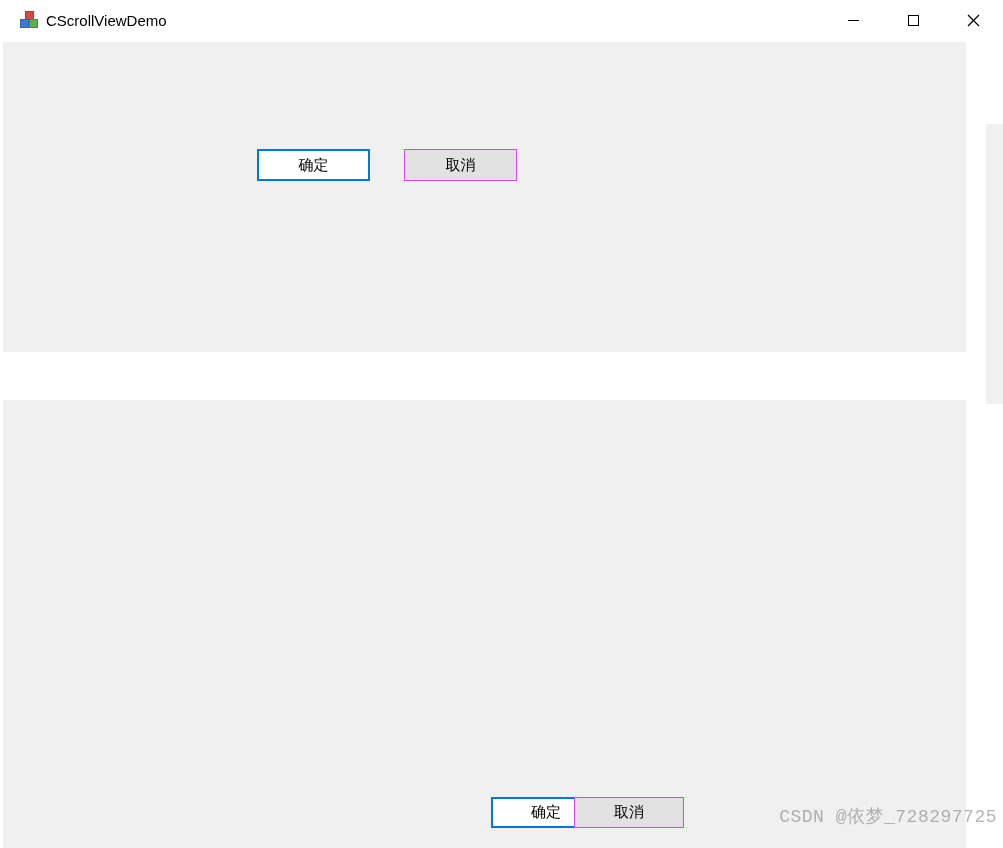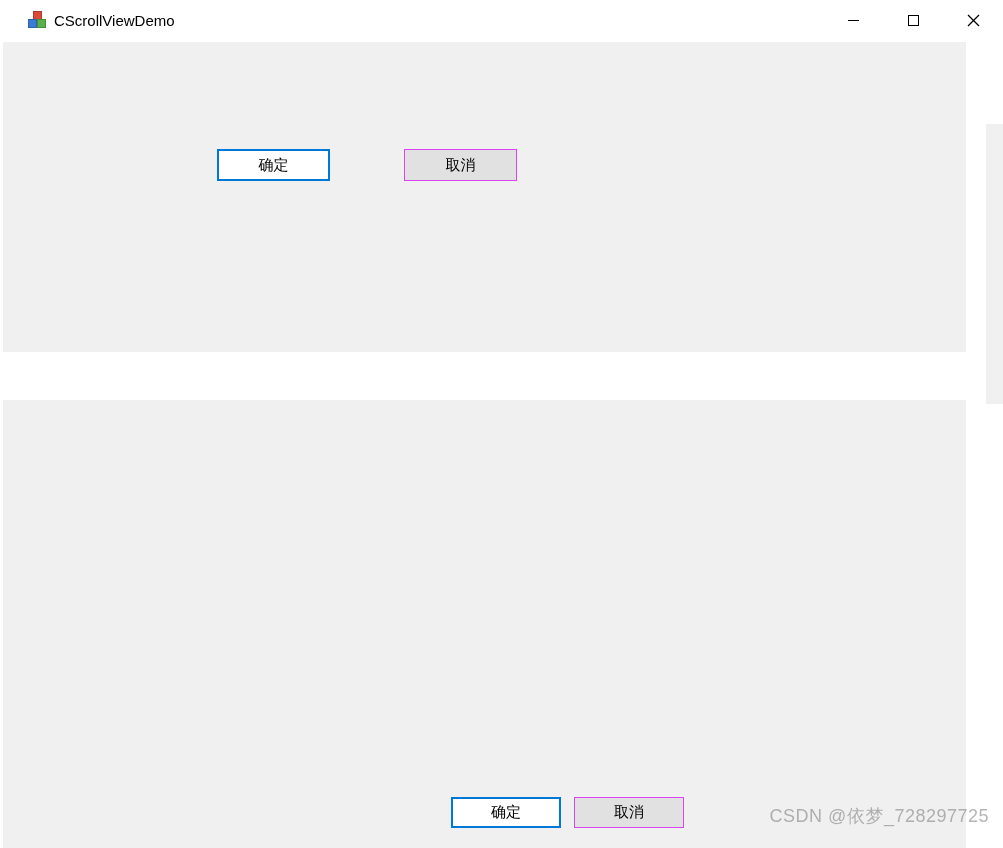--- a/index.html
+++ b/index.html
@@ -13,21 +13,21 @@
       width: 1003px;
       height: 848px;
       overflow: hidden;
       position: relative;
     }
     .titlebar {
       height: 40px;
       background: #ffffff;
       display: flex;
       align-items: center;
-      padding-left: 28px;
+      padding-left: 20px;
       position: relative;
       text-align: right;
     }
     .app-icon {
       width: 18px;
       height: 18px;
       margin-right: 8px;
       position: relative;
     }
     .app-icon .cube {
@@ -104,33 +104,34 @@
       border: 1px solid #d946ef;
       cursor: pointer;
       display: flex;
       align-items: center;
       justify-content: center;
       color: #000;
     }
     .btn.primary {
       background: #ffffff;
       border: 2px solid #0078d7;
+      margin-left: 40px;
     }
     .panel.top .btn.primary { left: 214px; top: 107px; }
     .panel.top .btn.cancel  { left: 401px; top: 107px; }
     .panel.bottom .btn.primary { left: 448px; top: 397px; width: 110px; height: 31px;}
     .panel.bottom .btn.cancel  { left: 571px; top: 397px; width: 110px; height: 31px;}
     .watermark {
       position: absolute;
-      right: 14px;
+      right: 6px;
       bottom: 20px;
       font-size: 18px;
       color: rgba(120,120,120,0.55);
       letter-spacing: 0.5px;
-      font-family: Liberation Sans, sans-serif;
+      font-family: Liberation Mono, monospace;
     }
   </style>
 </head>
 <body>
 
 <div class="titlebar">
   <div class="app-icon">
     <div class="cube red"></div>
     <div class="cube blue"></div>
     <div class="cube green"></div>

